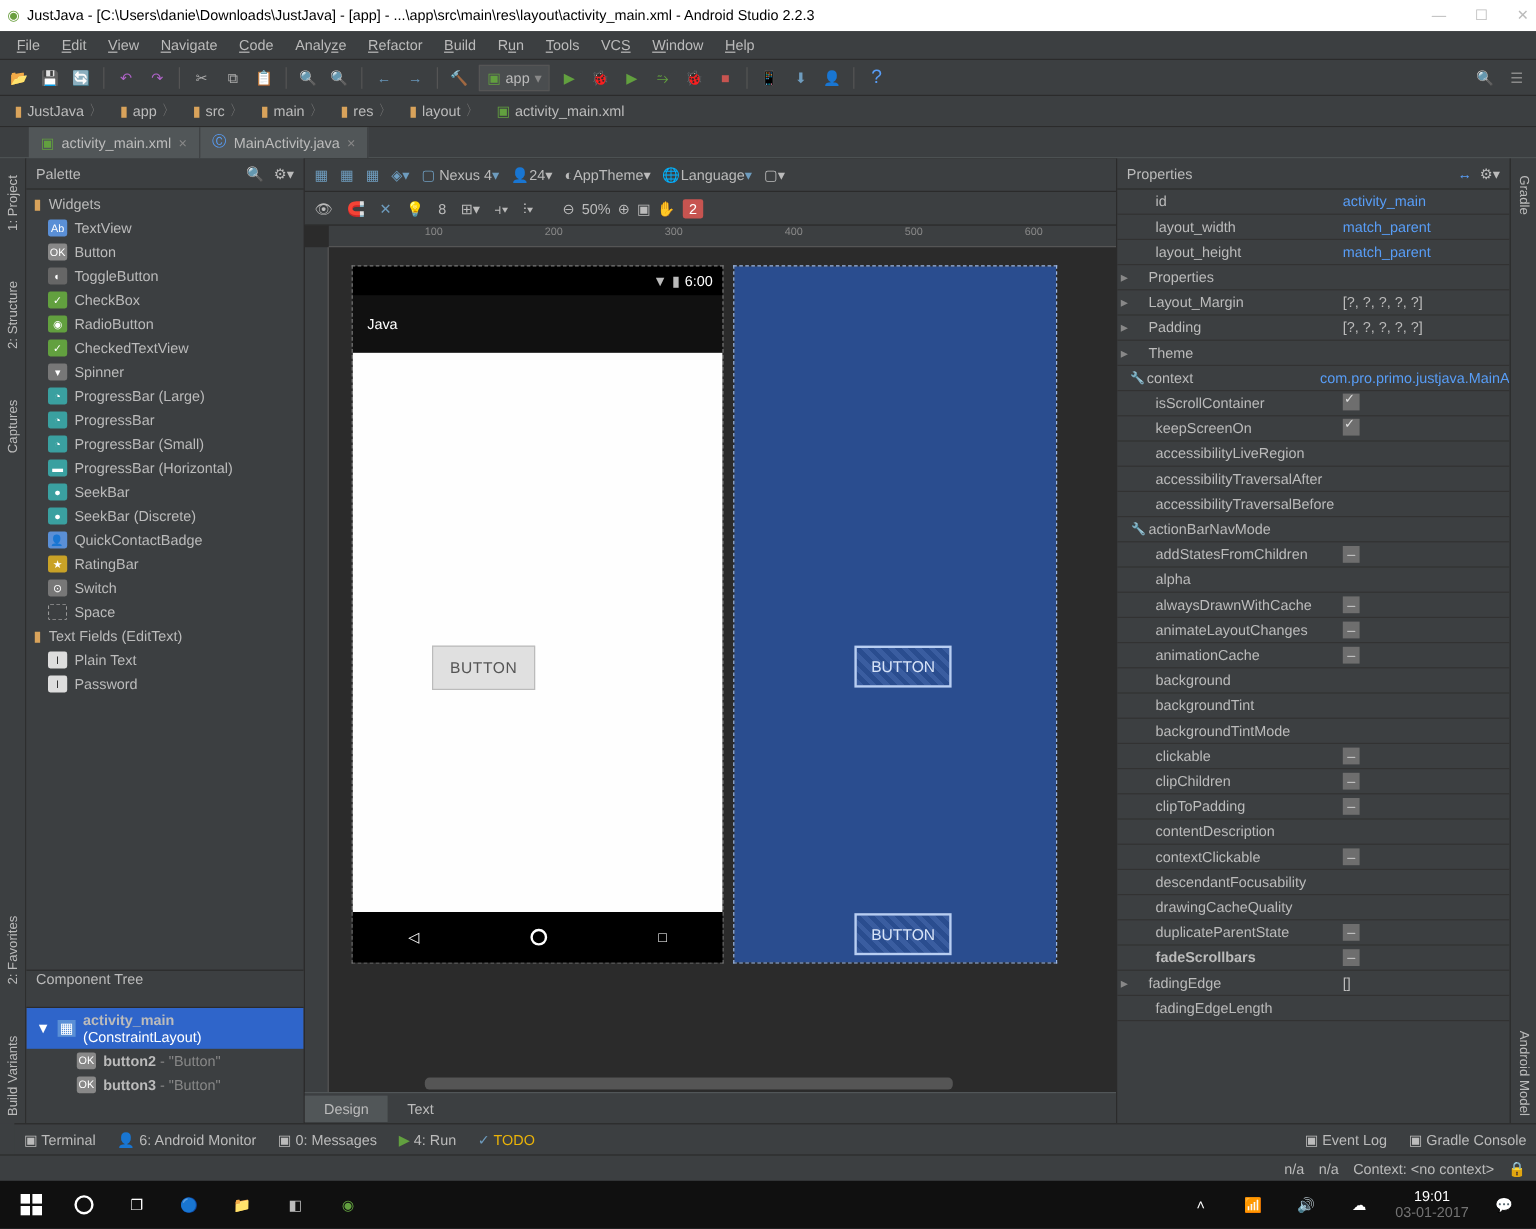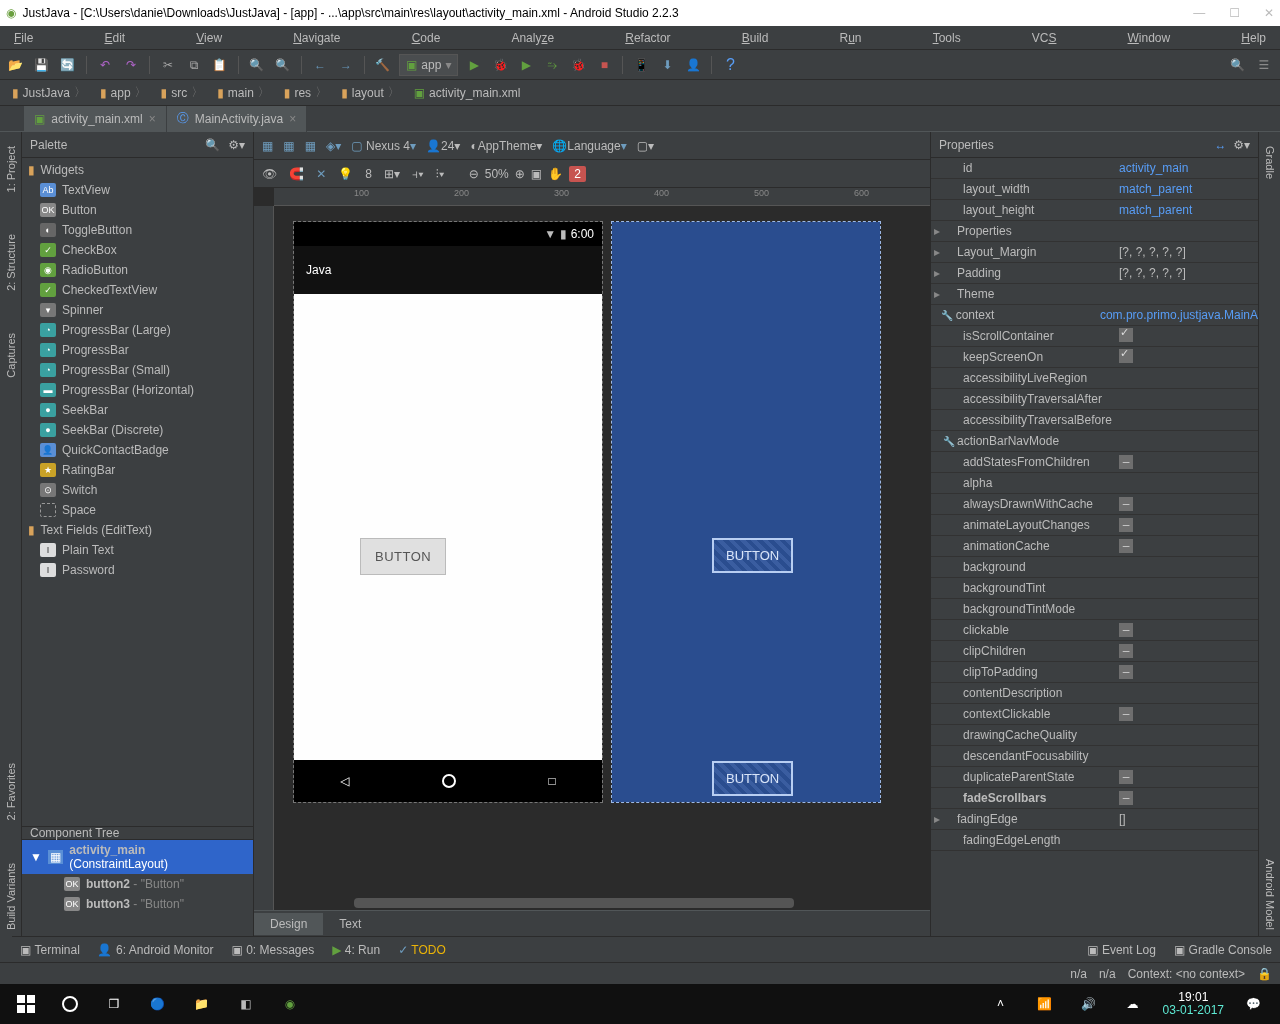--- a/index.html
+++ b/index.html
@@ -1,20 +1,20 @@
 <!DOCTYPE html>
 <html><head>
 <meta charset="utf-8">
 <style>
 * { margin:0; padding:0; box-sizing:border-box; font-family:"Segoe UI",Arial,sans-serif; font-size:12px; color:#bbb; user-select:none; }
 body { background:#3c3f41; width:1280px; height:1024px; overflow:hidden; display:flex; flex-direction:column; }
 .titlebar { height:26px; background:#fff; color:#000; display:flex; align-items:center; padding:0 6px; }
 .titlebar .t { flex:1; color:#000; font-size:12px; }
 .titlebar .winbtns { display:flex; gap:24px; color:#000; font-size:14px; }
-.menubar { height:24px; background:#3c3f41; display:flex; align-items:center; padding:0 6px; gap:2px; border-bottom:1px solid #2b2b2b;justify-content:space-between; }
+.menubar { height:24px; background:#3c3f41; display:flex; align-items:center; padding:0 6px; gap:2px; border-bottom:1px solid #2b2b2b; }
 .menubar span { padding:2px 8px; color:#bbb; }
 .menubar span u { text-decoration:underline; }
 .toolbar1 { height:30px; background:#3c3f41; display:flex; align-items:center; padding:0 6px; gap:6px; border-bottom:1px solid #2b2b2b; }
 .tbtn { width:20px; height:20px; display:flex; align-items:center; justify-content:center; color:#aaa; }
 .sep { width:1px; height:18px; background:#555; margin:0 2px; }
 .modcombo { height:22px; background:#4a4d4f; border:1px solid #555; display:flex; align-items:center; padding:0 6px; gap:4px; }
 .breadcrumbs { height:26px; background:#3c3f41; display:flex; align-items:center; padding:0 6px; gap:2px; border-bottom:1px solid #2b2b2b; }
 .bc { display:flex; align-items:center; gap:4px; padding:0 6px; color:#bbb; }
 .bc .chev { color:#777; }
 .tabs { height:26px; background:#3c3f41; display:flex; align-items:center; padding-left:24px; border-bottom:1px solid #515658; }
@@ -23,21 +23,21 @@
 .main { flex:1; display:flex; min-height:0; }
 .leftgutter { width:22px; background:#3c3f41; border-right:1px solid #2b2b2b; display:flex; flex-direction:column; align-items:center; padding-top:8px; gap:30px; }
 .leftgutter .vtab { writing-mode:vertical-rl; transform:rotate(180deg); color:#bbb; font-size:11px; padding:6px 0; }
 .palette { width:232px; background:#3c3f41; border-right:1px solid #2b2b2b; display:flex; flex-direction:column; }
 .pal-head { height:26px; display:flex; align-items:center; padding:0 8px; border-bottom:1px solid #2b2b2b; }
 .pal-head .sp { flex:1; }
 .pal-body { flex:1; overflow:auto; padding:2px 0; }
 .pitem { display:flex; align-items:center; gap:6px; padding:3px 8px 3px 18px; color:#bbb; }
 .pcat { display:flex; align-items:center; gap:6px; padding:3px 6px; color:#bbb; }
 .picon { width:16px; height:14px; display:inline-flex; align-items:center; justify-content:center; font-size:9px; color:#fff; border-radius:2px; }
-.ctree-head { height:14px; background:#3c3f41; border-top:1px solid #2b2b2b; border-bottom:1px solid #2b2b2b; display:flex; align-items:center; padding:0 8px; color:#999; }
+.ctree-head { height:32px; background:#3c3f41; border-top:1px solid #2b2b2b; border-bottom:1px solid #2b2b2b; display:flex; align-items:flex-start; padding:0 8px; color:#999; }
 .ctree { height:96px; overflow:auto; }
 .ctrow { display:flex; align-items:center; gap:6px; padding:3px 8px; }
 .ctrow.sel { background:#2f65ca; color:#fff; }
 .ctrow.sel span { color:#fff; }
 .ctchild { padding-left:42px; }
 .designer { flex:1; background:#2b2b2b; display:flex; flex-direction:column; min-width:0; }
 .dtoolbar { height:28px; background:#3c3f41; border-bottom:1px solid #2b2b2b; display:flex; align-items:center; padding:0 8px; gap:10px; }
 .dtoolbar2 { height:28px; background:#3c3f41; border-bottom:1px solid #2b2b2b; display:flex; align-items:center; padding:0 8px; gap:12px; }
 .canvas { flex:1; position:relative; overflow:hidden; background:#2b2b2b; }
 .ruler-h { position:absolute; top:0; left:20px; right:0; height:18px; background:#3c3f41; border-bottom:1px solid #555; }
@@ -563,27 +563,27 @@
         </div>
         <div class="prow">
           <span class="arrow"></span>
           <span class="wrench"></span>
           <span class="pk" style="padding-left: 8px;">contextClickable</span>
           <span class="pv plain"><span class="dash">–</span></span>
         </div>
         <div class="prow">
           <span class="arrow"></span>
           <span class="wrench"></span>
+          <span class="pk" style="padding-left: 8px;">descendantFocusability</span>
+          <span class="pv plain"></span>
+        </div>
+        <div class="prow">
+          <span class="arrow"></span>
+          <span class="wrench"></span>
           <span class="pk" style="padding-left: 8px;">drawingCacheQuality</span>
-          <span class="pv plain"></span>
-        </div>
-        <div class="prow">
-          <span class="arrow"></span>
-          <span class="wrench"></span>
-          <span class="pk" style="padding-left: 8px;">descendantFocusability</span>
           <span class="pv plain"></span>
         </div>
         <div class="prow">
           <span class="arrow"></span>
           <span class="wrench"></span>
           <span class="pk" style="padding-left: 8px;">duplicateParentState</span>
           <span class="pv plain"><span class="dash">–</span></span>
         </div>
         <div class="prow">
           <span class="arrow"></span>
@@ -648,16 +648,16 @@
   <div class="tb">📁</div>
   <div class="tb">◧</div>
   <div class="tb" style="color:#62a03f">◉</div>
   <span class="sp"></span>
   <div class="tb" style="color:#fff">˄</div>
   <div class="tb" style="color:#fff">📶</div>
   <div class="tb" style="color:#fff">🔊</div>
   <div class="tb" style="color:#fff">☁</div>
   <div class="clock">
     <div style="color:#fff">19:01</div>
-    <div style="color:#5eead4">03-01-2017</div>
+    <div style="color:#737373">03-01-2017</div>
   </div>
   <div class="tb" style="color:#fff">💬</div>
 </div>
 
 </body></html>

